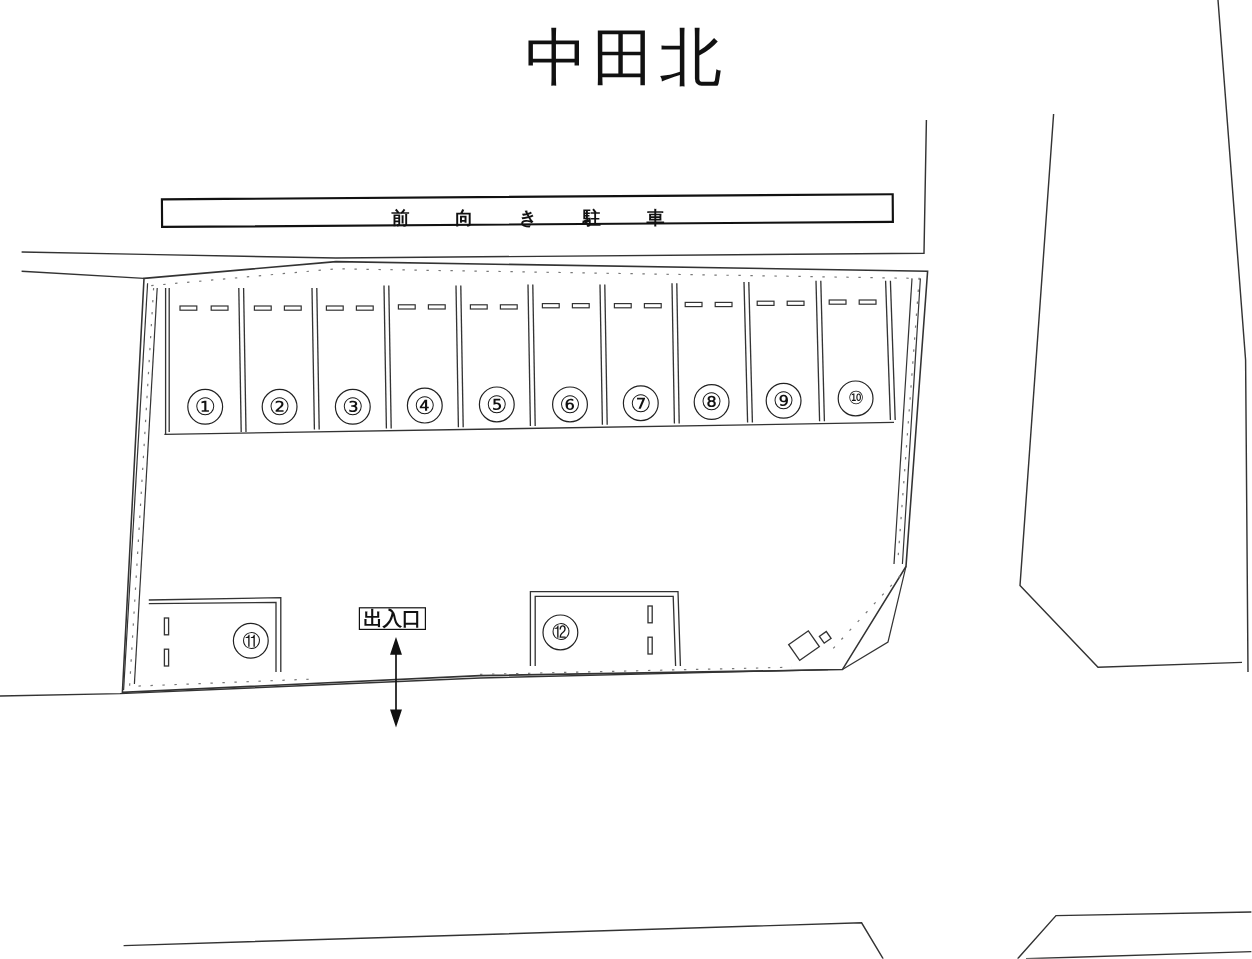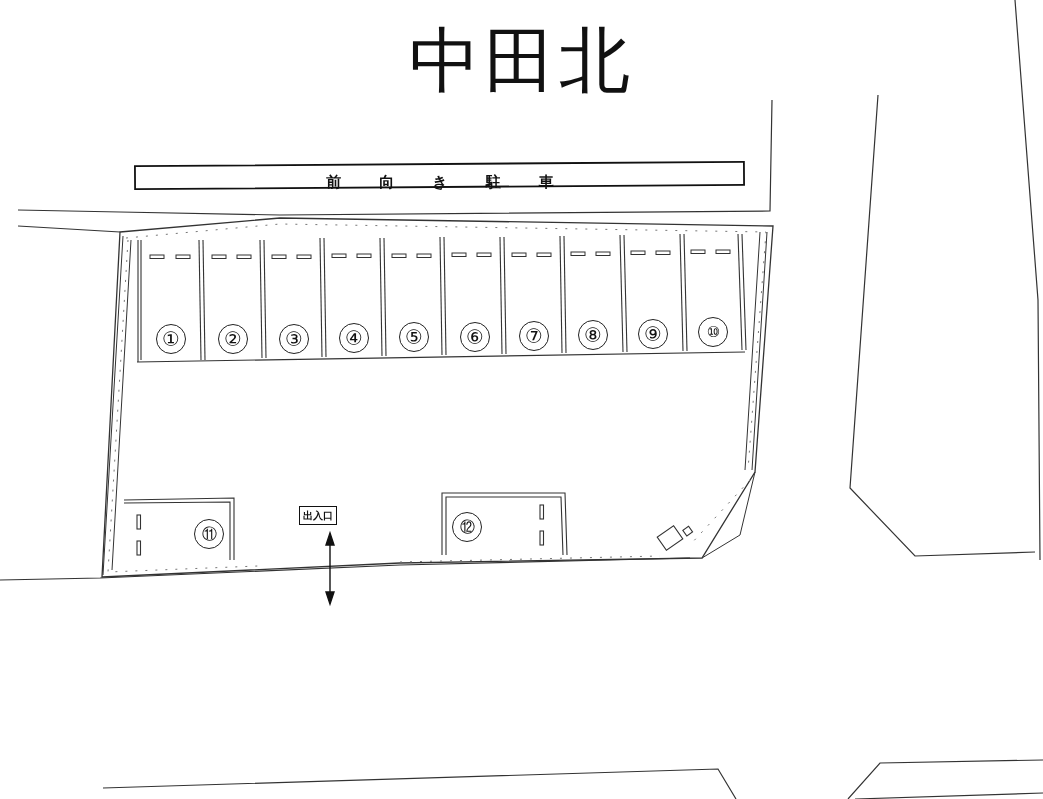--- a/index.html
+++ b/index.html
@@ -1,23 +1,23 @@
 <!DOCTYPE html>
 <html><head>
 <meta charset="utf-8">
 <style>
   html, body { margin:0; padding:0; background:#ffffff; }
   body { width:1043px; height:799px; position:relative; overflow:hidden; font-family:"DejaVu Sans", sans-serif; }
   #plan { position:absolute; left:0; top:0; }
-  .title { position:absolute; left:0; width:1043px; top:14px; text-align:center; font-size:71px; color:#111; letter-spacing:4px; font-family:Liberation Mono, monospace; }
+  .title { position:absolute; left:0; width:1043px; top:14px; text-align:center; font-size:52px; color:#111; letter-spacing:4px; font-family:Liberation Mono, monospace; }
   .banner-text { position:absolute; top:173px; left:136px; width:608px; display:flex; justify-content:center; gap:38px; font-size:15px; font-weight:bold; color:#111; }
   .banner-text span { display:inline-block; }
   .num { position:absolute; width:30px; height:30px; border:1.5px solid #222; border-radius:50%; box-sizing:border-box; display:flex; align-items:center; justify-content:center; font-size:20px; color:#111; background:#fff; font-family:"DejaVu Sans", sans-serif; }
   .num.small { font-size:15px; letter-spacing:-1px; }
-  .entrance { position:absolute; left:299px; top:506px; border:1.5px solid #111; padding:0 3px; font-size:10px; font-weight:bold; color:#111; background:#fff; line-height:17px; }
+  .entrance { position:absolute; left:299px; top:506px; border:1.5px solid #111; padding:0 3px; font-size:16px; font-weight:bold; color:#111; background:#fff; line-height:17px; }
 </style>
 </head>
 <body>
 
 <svg id="plan" width="1043" height="799" viewBox="0 0 1043 799" xmlns="http://www.w3.org/2000/svg">
 
   <g stroke="#333" stroke-width="1.2" fill="none">
     <path d="M18,210 L120,212 L280,215 L770,211 L772,100"></path>
     <path d="M18,226 L120,232"></path>
     <path d="M0,580 L100,578 L400,565 L690,558"></path>

